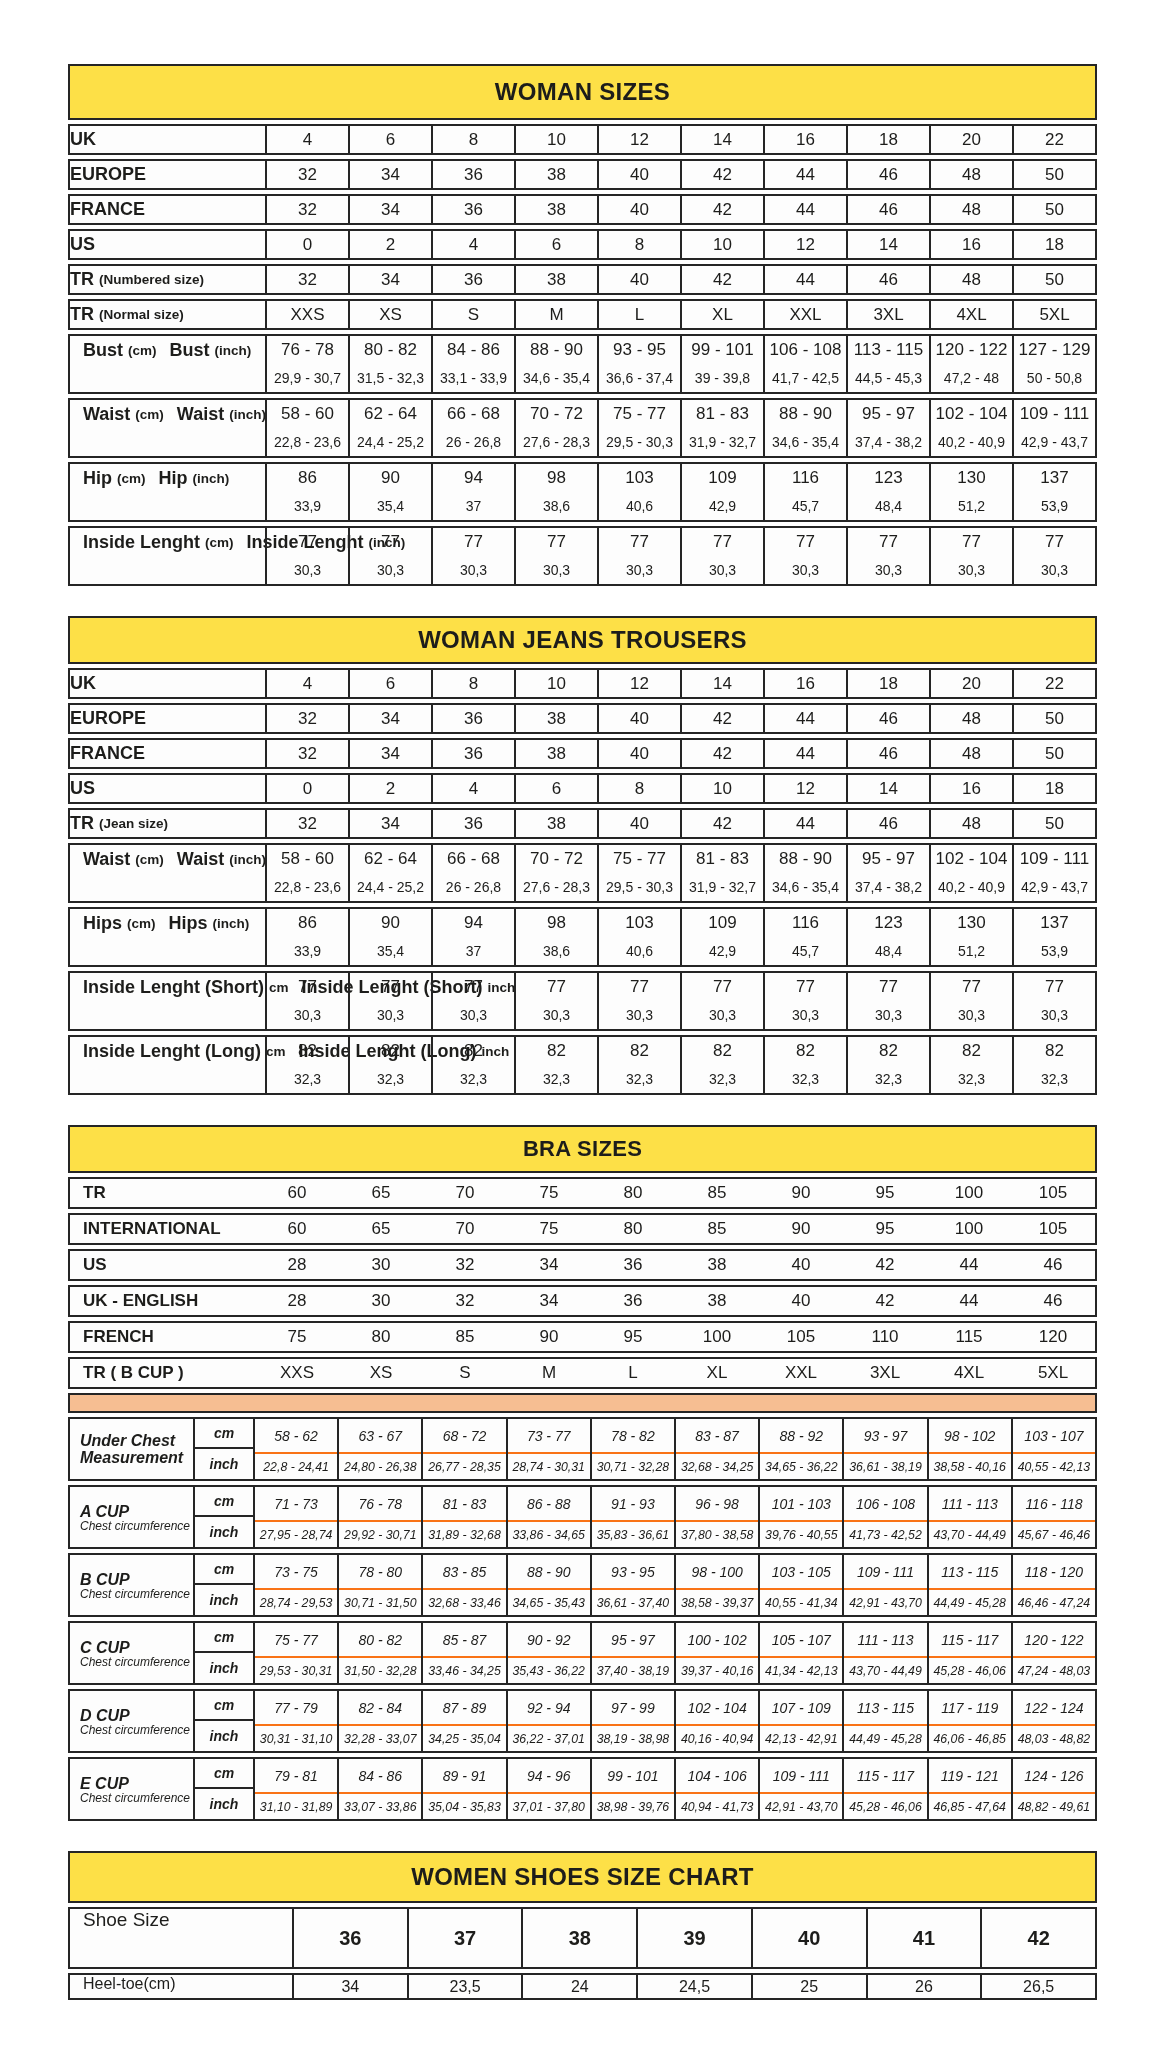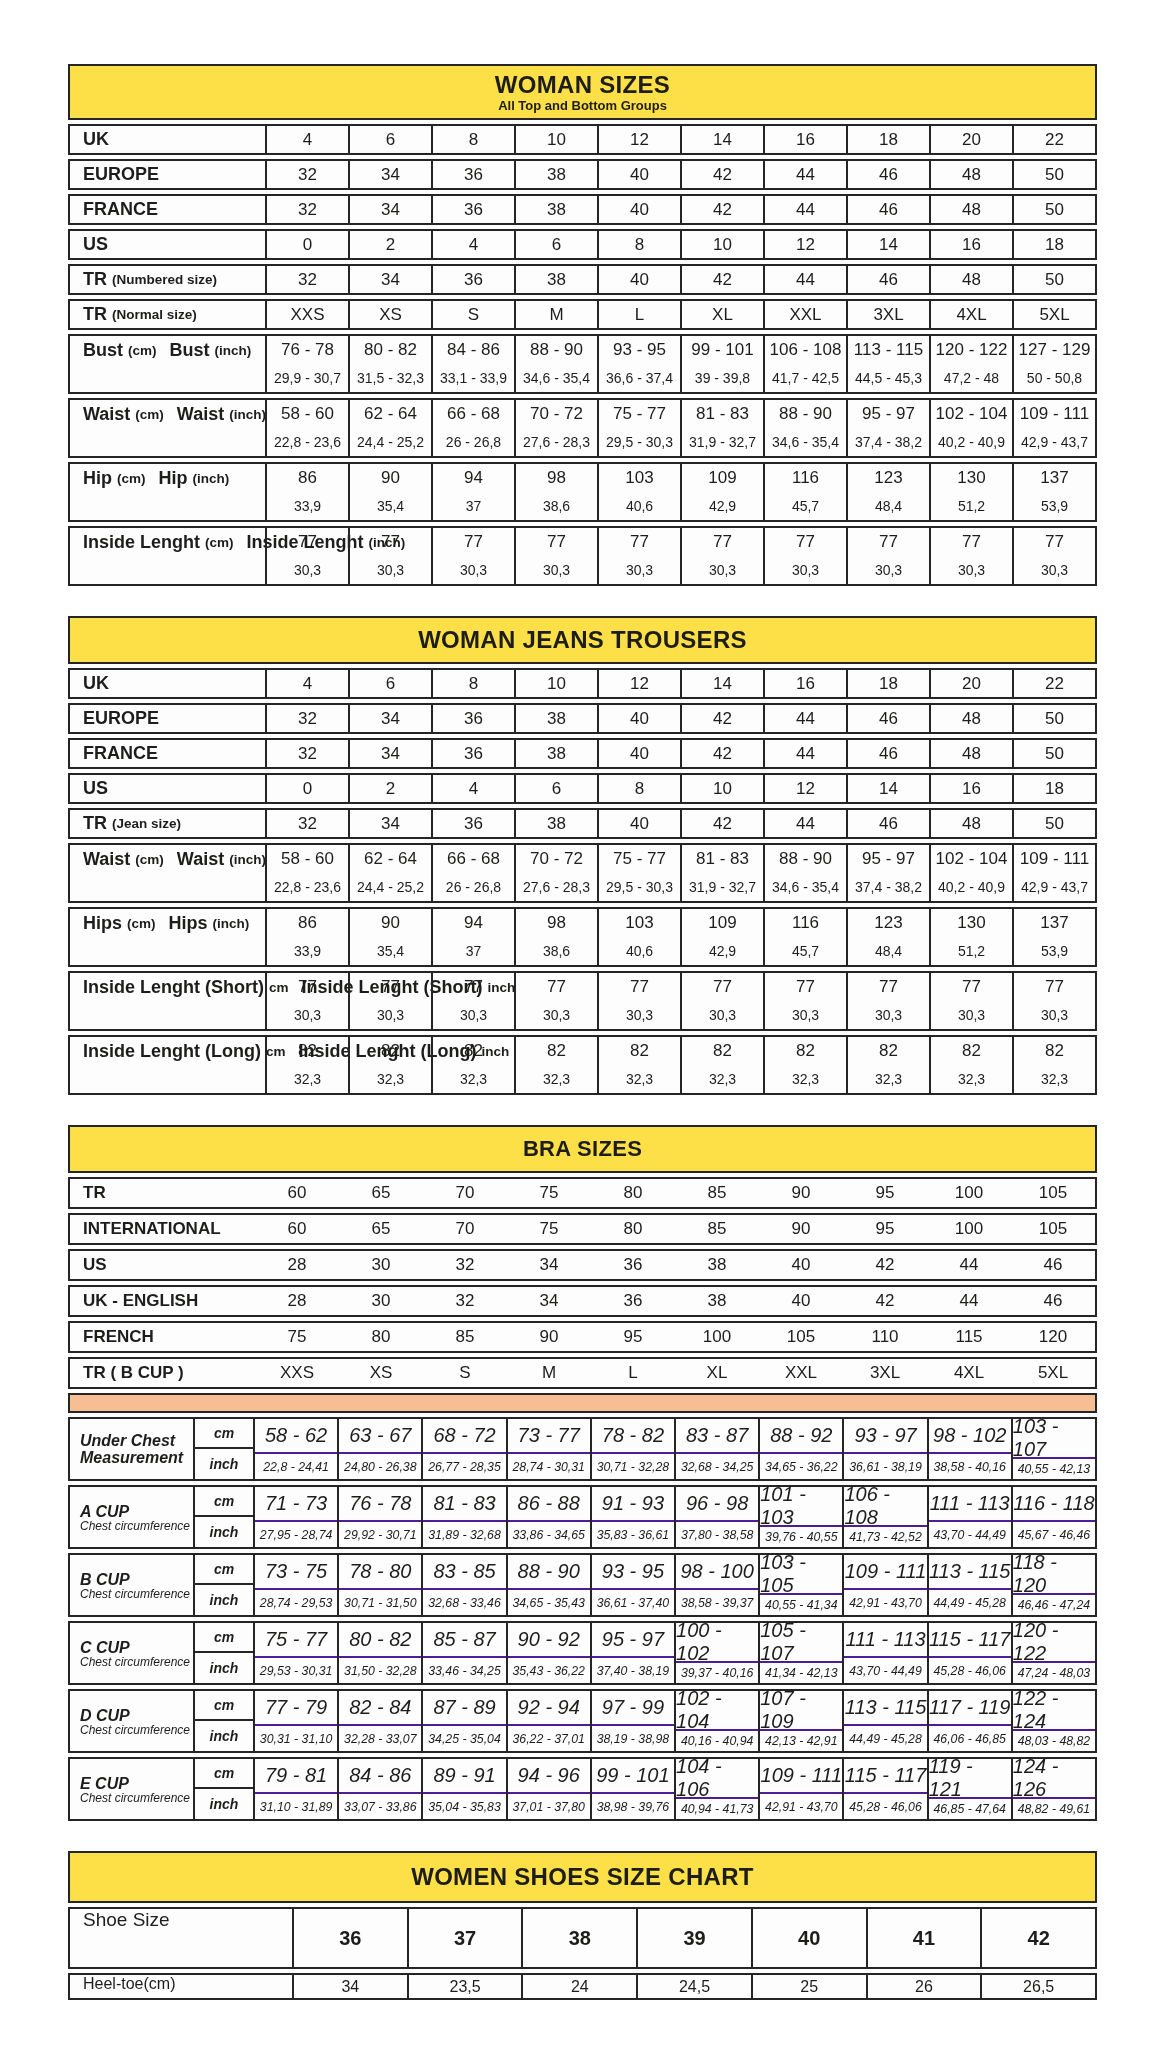--- a/index.html
+++ b/index.html
@@ -6,59 +6,58 @@
   body{width:1164px;height:2048px;background:#ffffff;font-family:"Liberation Sans",sans-serif;color:#1d1d1b;}
   .sheet{padding:64px 67px 0 68px;}
   .tbl{width:1029px;margin-bottom:30px;}
   .hdr{box-sizing:border-box;background:#fde047;border:2px solid #252525;text-align:center;
        display:flex;flex-direction:column;justify-content:center;margin-bottom:4px;}
   .hdr .t{font-weight:bold;font-size:24px;line-height:26px;letter-spacing:.3px;}
   .hdr .s{font-weight:bold;font-size:13px;line-height:15px;}
   .hdr.h56{height:56px;} .hdr.h48{height:48px;} .hdr.h52{height:52px;}
   .row{box-sizing:border-box;display:flex;border:2px solid #252525;margin-bottom:4px;background:#fdfdfd;height:31px;}
   .row.double{height:60px;}
-  .lab{flex:none;width:195px;display:flex;align-items:center;padding-left:13px;box-sizing:border-box;}
+  .lab{flex:none;width:195px;display:flex;align-items:center;box-sizing:border-box;}
   .lab .main,.lgl .main{font-weight:bold;font-size:18px;white-space:pre;}
   .lab .note,.lgl .note{font-weight:bold;font-size:13.5px;white-space:pre;}
   .cell{flex:1;border-left:2px solid #252525;display:flex;align-items:center;justify-content:center;font-size:17px;}
   .dcol{flex:1;border-left:2px solid #252525;display:flex;flex-direction:column;}
   .dcol .v1{height:28px;display:flex;align-items:center;justify-content:center;font-size:17px;}
   .dcol .v2{height:28px;display:flex;align-items:center;justify-content:center;font-size:14px;}
   .dlab{flex:none;width:195px;display:flex;flex-direction:row;box-sizing:border-box;}
   .lgl{height:28px;display:flex;align-items:center;padding-left:13px;}
   .row.band{height:32px;}
   .bandlab{flex:none;width:185px;display:flex;align-items:center;padding-left:13px;font-weight:bold;font-size:17px;box-sizing:border-box;}
   .bandcell{flex:1;display:flex;align-items:center;justify-content:center;font-size:17px;}
   .strip{box-sizing:border-box;height:20px;background:#F6BE92;border:2px solid #252525;margin-bottom:4px;}
   .row.cup{height:64px;font-style:italic;}
   .cuplab{flex:none;width:123px;display:flex;flex-direction:column;justify-content:center;padding-left:10px;box-sizing:border-box;}
   .cuplab .ct{font-weight:bold;font-size:16px;line-height:17px;}
   .cuplab .cs{font-size:12px;line-height:12px;}
   .unitcol{flex:none;width:60px;display:flex;flex-direction:column;border-left:2px solid #252525;box-sizing:border-box;}
   .ucell{height:30px;display:flex;align-items:center;justify-content:center;font-weight:bold;font-size:14px;box-sizing:border-box;}
   .ccol{flex:1;display:flex;flex-direction:column;border-left:2px solid #252525;box-sizing:border-box;}
-  .cc1{height:40px;display:flex;align-items:center;justify-content:center;font-size:20px;box-sizing:border-box;border-bottom:2px solid #4c1d95;}
+  .cc1{height:40px;display:flex;align-items:center;justify-content:center;font-size:14px;box-sizing:border-box;border-bottom:2px solid #f97316;}
   .cc2{height:28px;display:flex;align-items:center;justify-content:center;font-size:12.3px;}
   .ub{border-bottom:2px solid #252525;}
   .row.shoe{height:62px;}
   .row.heel{height:27px;}
   .shlab{flex:none;width:222px;display:flex;align-items:flex-start;padding-left:13px;box-sizing:border-box;}
   .shcell{flex:1;border-left:2px solid #252525;display:flex;align-items:center;justify-content:center;}
   .shoe .shcell{font-weight:bold;font-size:20px;}
   .heel .shcell{font-size:16px;}
 </style>
 </head>
 <body>
 
 <div class="sheet">
 
   <div class="tbl">
     <div class="hdr h56">
       <div class="t">WOMAN SIZES</div>
-      <div class="s">All Top and Bottom Groups</div>
     </div>
     <div>
         <div class="row">
           <div class="lab">
             <span class="main">UK</span>
           </div>
           <div class="cell">4</div>
           <div class="cell">6</div>
           <div class="cell">8</div>
           <div class="cell">10</div>

